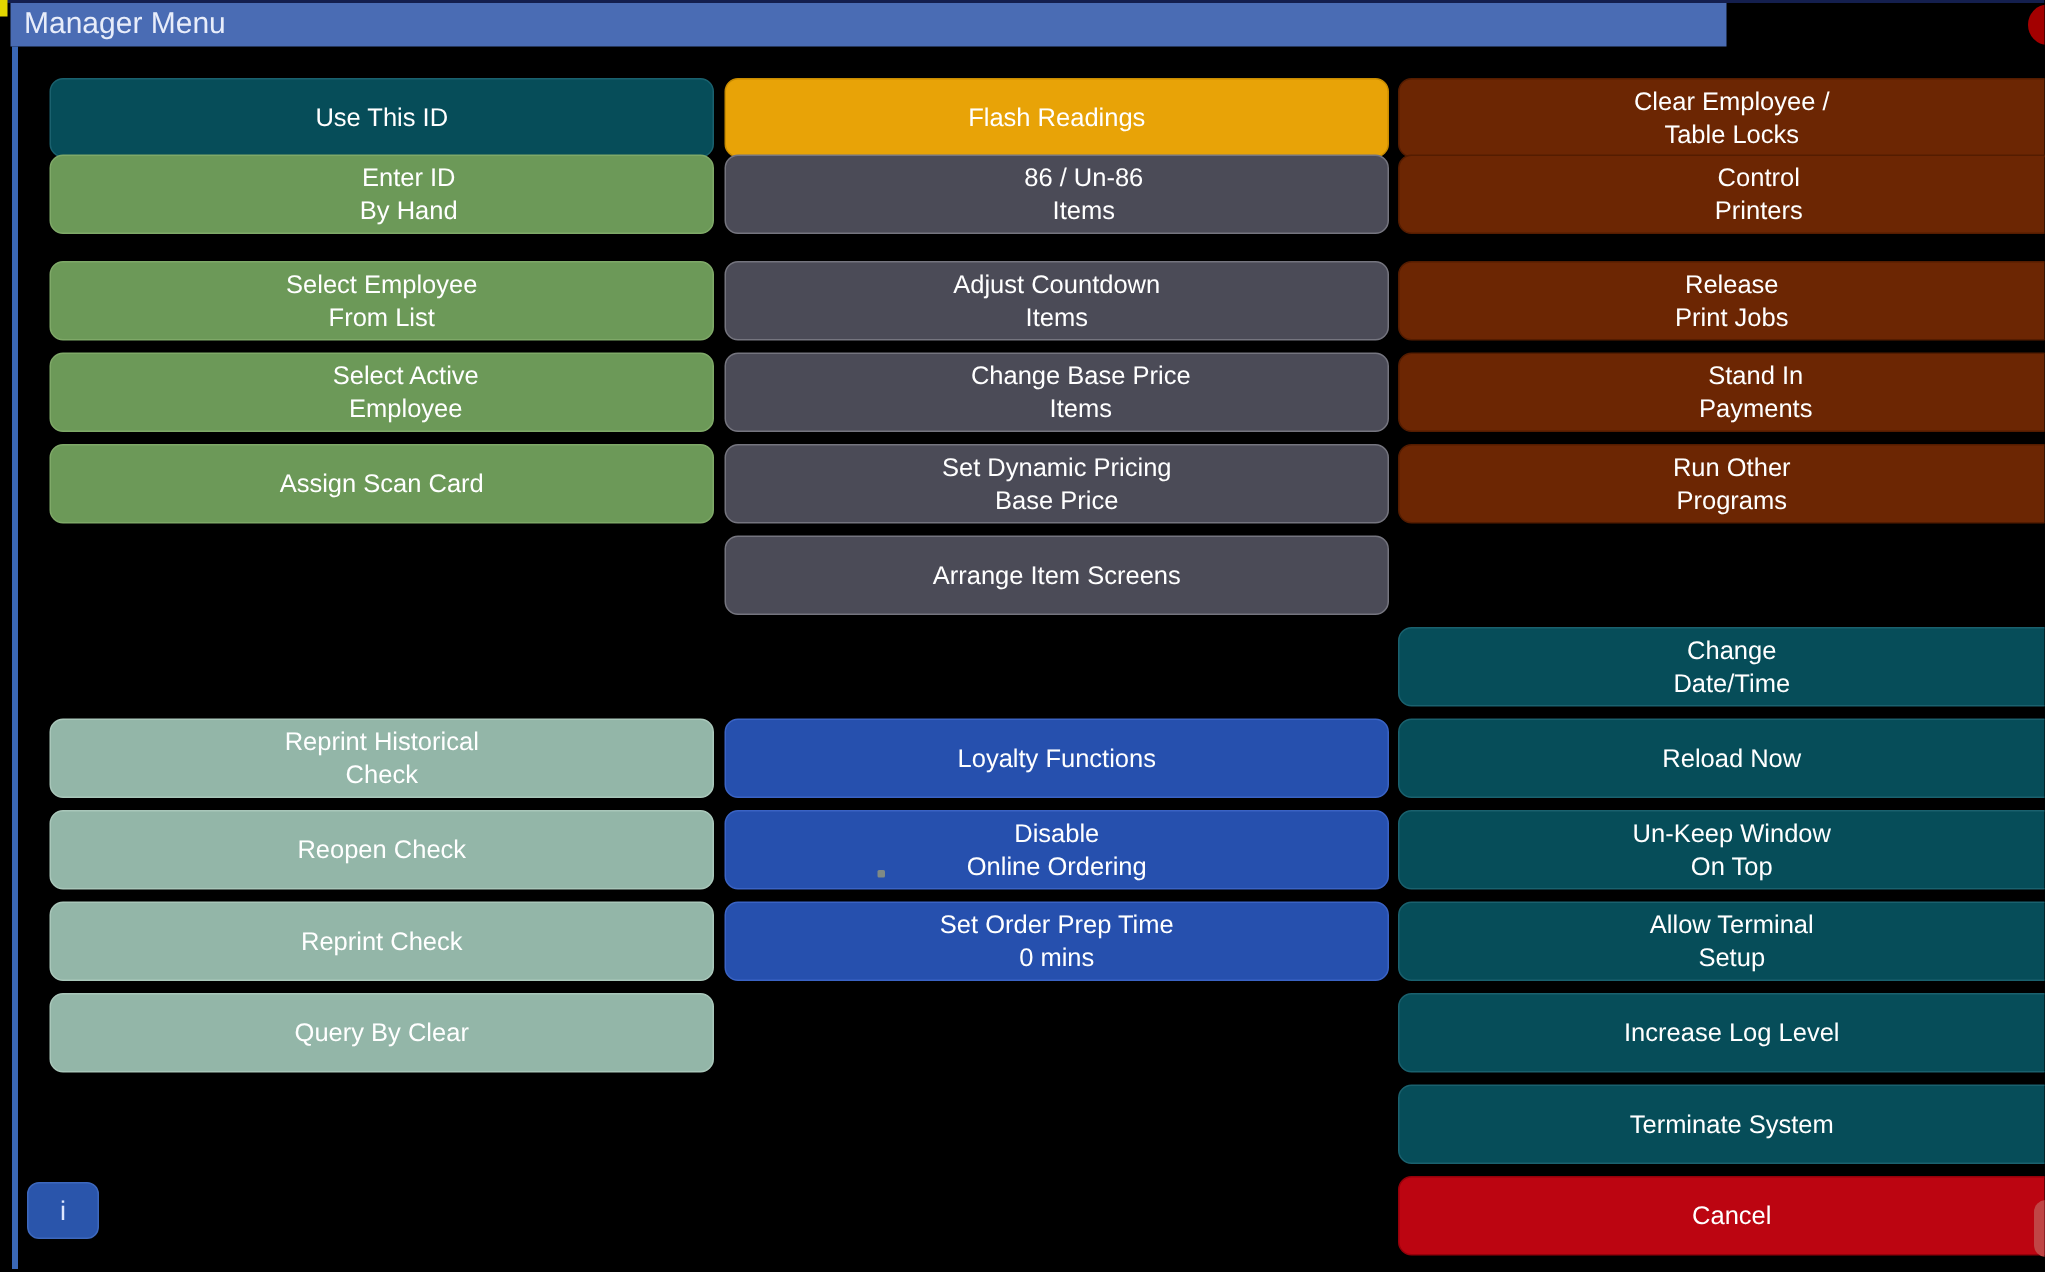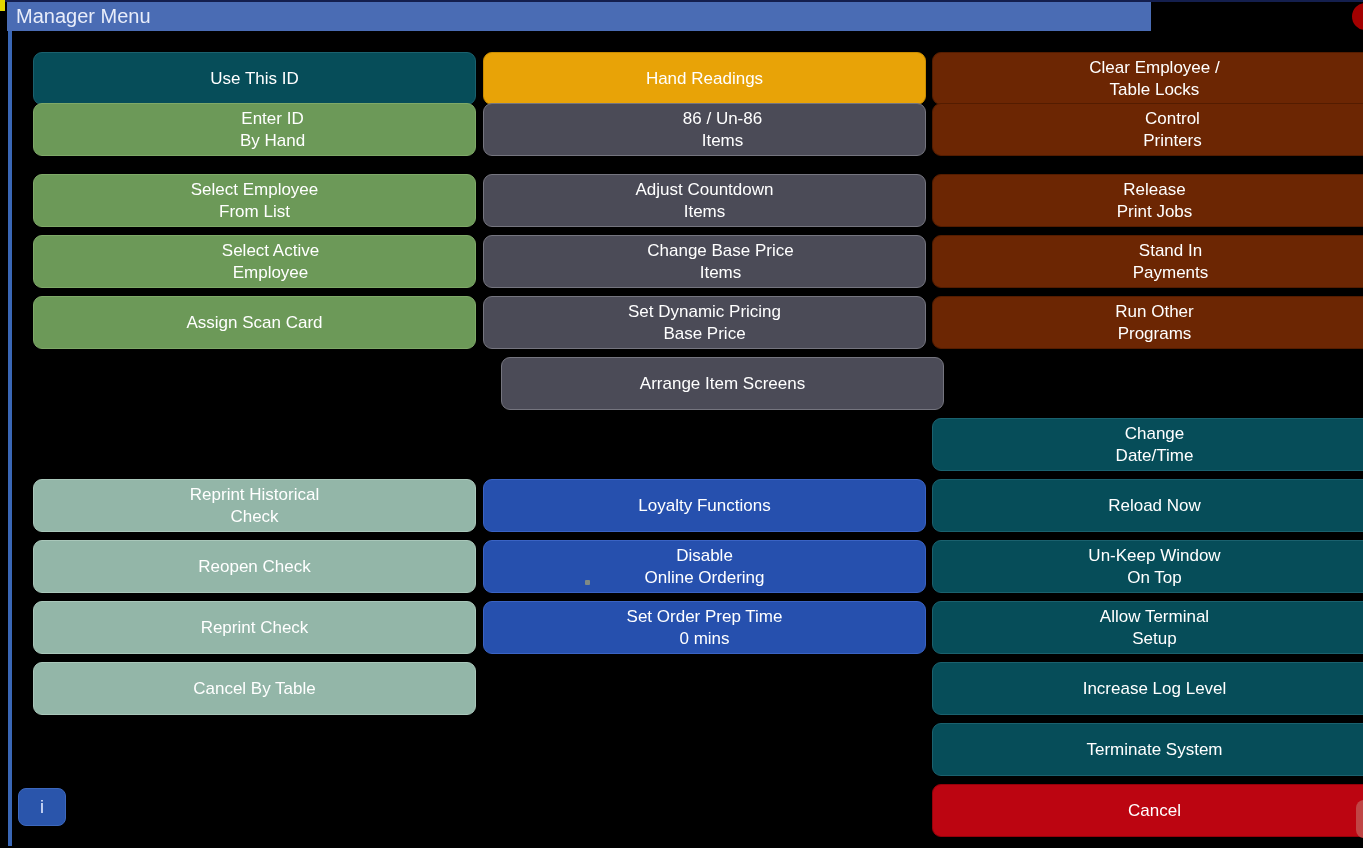--- a/index.html
+++ b/index.html
@@ -41,21 +41,21 @@
     text-align: center;
     color: #fff; font-size: 17px; line-height: 1.25;
     white-space: pre-line;
     cursor: pointer;
   }
   .col-left  { left: 33px;  }
   .col-mid   { left: 483px; }
   .col-right { left: 932px; width: 445px; }
 
   .r0  { top: 52px; }  .r1  { top: 103px; padding-left: 36px; } .r2  { top: 174px; }
-  .r3  { top: 235px; padding-left: 32px; } .r4  { top: 296px; } .r5  { top: 357px; margin-left: 18px; }
+  .r3  { top: 235px; padding-left: 32px; } .r4  { top: 296px; } .r5  { top: 357px; }
   .r6  { top: 418px; } .r7  { top: 479px; } .r8  { top: 540px; }
   .r9  { top: 601px; } .r10 { top: 662px; } .r11 { top: 723px; }
   .r12 { top: 784px; }
 
   .c-teal   { background: var(--teal,   #064d59); border-color: #1a616e; }
   .c-green  { background: var(--green,  #6c9958); border-color: #7fa968; }
   .c-sage   { background: var(--sage,   #93b6a8); border-color: #a9c7ba; }
   .c-orange { background: var(--orange, #e8a307); border-color: #c98c00; }
   .c-slate  { background: var(--slate,  #4b4b57); border-color: #75757f; text-align: center; }
   .c-brown  { background: var(--brown,  #6c2603); border-color: #541c00; }
@@ -85,23 +85,23 @@
 By Hand</div>
 <div class="btn col-left r2 c-green">Select Employee
 From List</div>
 <div class="btn col-left r3 c-green">Select Active
 Employee</div>
 <div class="btn col-left r4 c-green">Assign Scan Card</div>
 <div class="btn col-left r7 c-sage">Reprint Historical
 Check</div>
 <div class="btn col-left r8 c-sage">Reopen Check</div>
 <div class="btn col-left r9 c-sage">Reprint Check</div>
-<div class="btn col-left r10 c-sage">Cancel By Table</div>
+<div class="btn col-left r10 c-sage">Query By Clear</div>
 
-<div class="btn col-mid r0 c-orange">Hand Readings</div>
+<div class="btn col-mid r0 c-orange">Flash Readings</div>
 <div class="btn col-mid r1 c-slate">86 / Un-86
 Items</div>
 <div class="btn col-mid r2 c-slate">Adjust Countdown
 Items</div>
 <div class="btn col-mid r3 c-slate">Change Base Price
 Items</div>
 <div class="btn col-mid r4 c-slate">Set Dynamic Pricing
 Base Price</div>
 <div class="btn col-mid r5 c-slate">Arrange Item Screens</div>
 <div class="btn col-mid r7 c-blue">Loyalty Functions</div>

